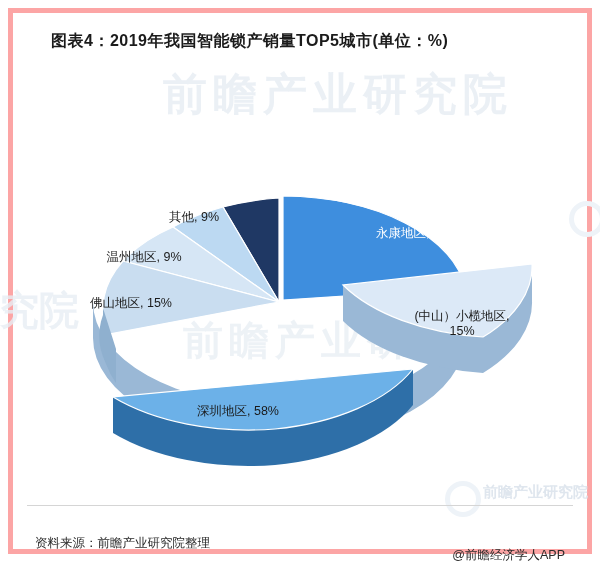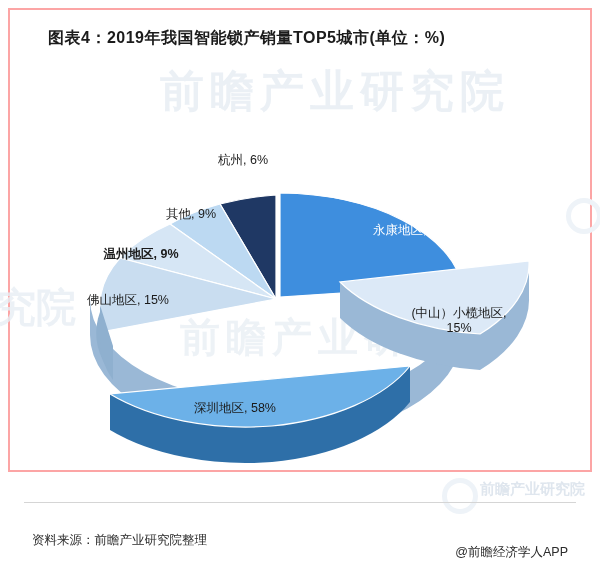--- a/index.html
+++ b/index.html
@@ -4,22 +4,22 @@
 <style>
   html,body{margin:0;padding:0;}
   body{
     width:600px;height:562px;
     background:#ffffff;
     font-family:"Liberation Sans","DejaVu Sans",sans-serif;
     overflow:hidden;
     position:relative;
   }
   .frame{
-    position:absolute;left:8px;top:8px;width:584px;height:464px;
-    border:2px solid #fca5a5;
+    position:absolute;left:8px;top:8px;width:584px;height:546px;
+    border:5px solid #fca5a5;
     background:#fff;
     box-sizing:border-box;
   }
   .title{
     position:absolute;left:38px;top:18px;
     font-size:16px;font-weight:bold;color:#1b1b1b;
     letter-spacing:0.5px;
     white-space:nowrap;
   }
   .hr{
@@ -117,23 +117,22 @@
 
   <div class="lbl lbl-white" style="left:344px;top:192px;width:120px;margin-top:20px;">永康地区, 23%</div>
 
   <div class="lbl lbl2" style="left:384px;top:296px;width:130px;">(中山）小榄地区,</div>
   <div class="lbl lbl2" style="left:384px;top:311px;width:130px;">15%</div>
 
   <div class="lbl" style="left:155px;top:390px;width:140px;">深圳地区, 58%</div>
 
   <div class="lbl" style="left:48px;top:282px;width:140px;">佛山地区, 15%</div>
 
-  <div class="lbl" style="left:66px;top:236px;width:130px;font-weight:bold;">温州地区, 9%</div>
+  <div class="lbl" style="left:66px;top:236px;width:130px;">温州地区, 9%</div>
 
   <div class="lbl" style="left:126px;top:196px;width:110px;">其他, 9%</div>
 
-  <div class="lbl" style="left:178px;top:142px;width:110px;">杭州, 6%</div>
 
   <div class="hr"></div>
   <div class="source">资料来源：前瞻产业研究院整理</div>
   <div class="brand">@前瞻经济学人APP</div>
 
 </div>
 
 </body></html>

